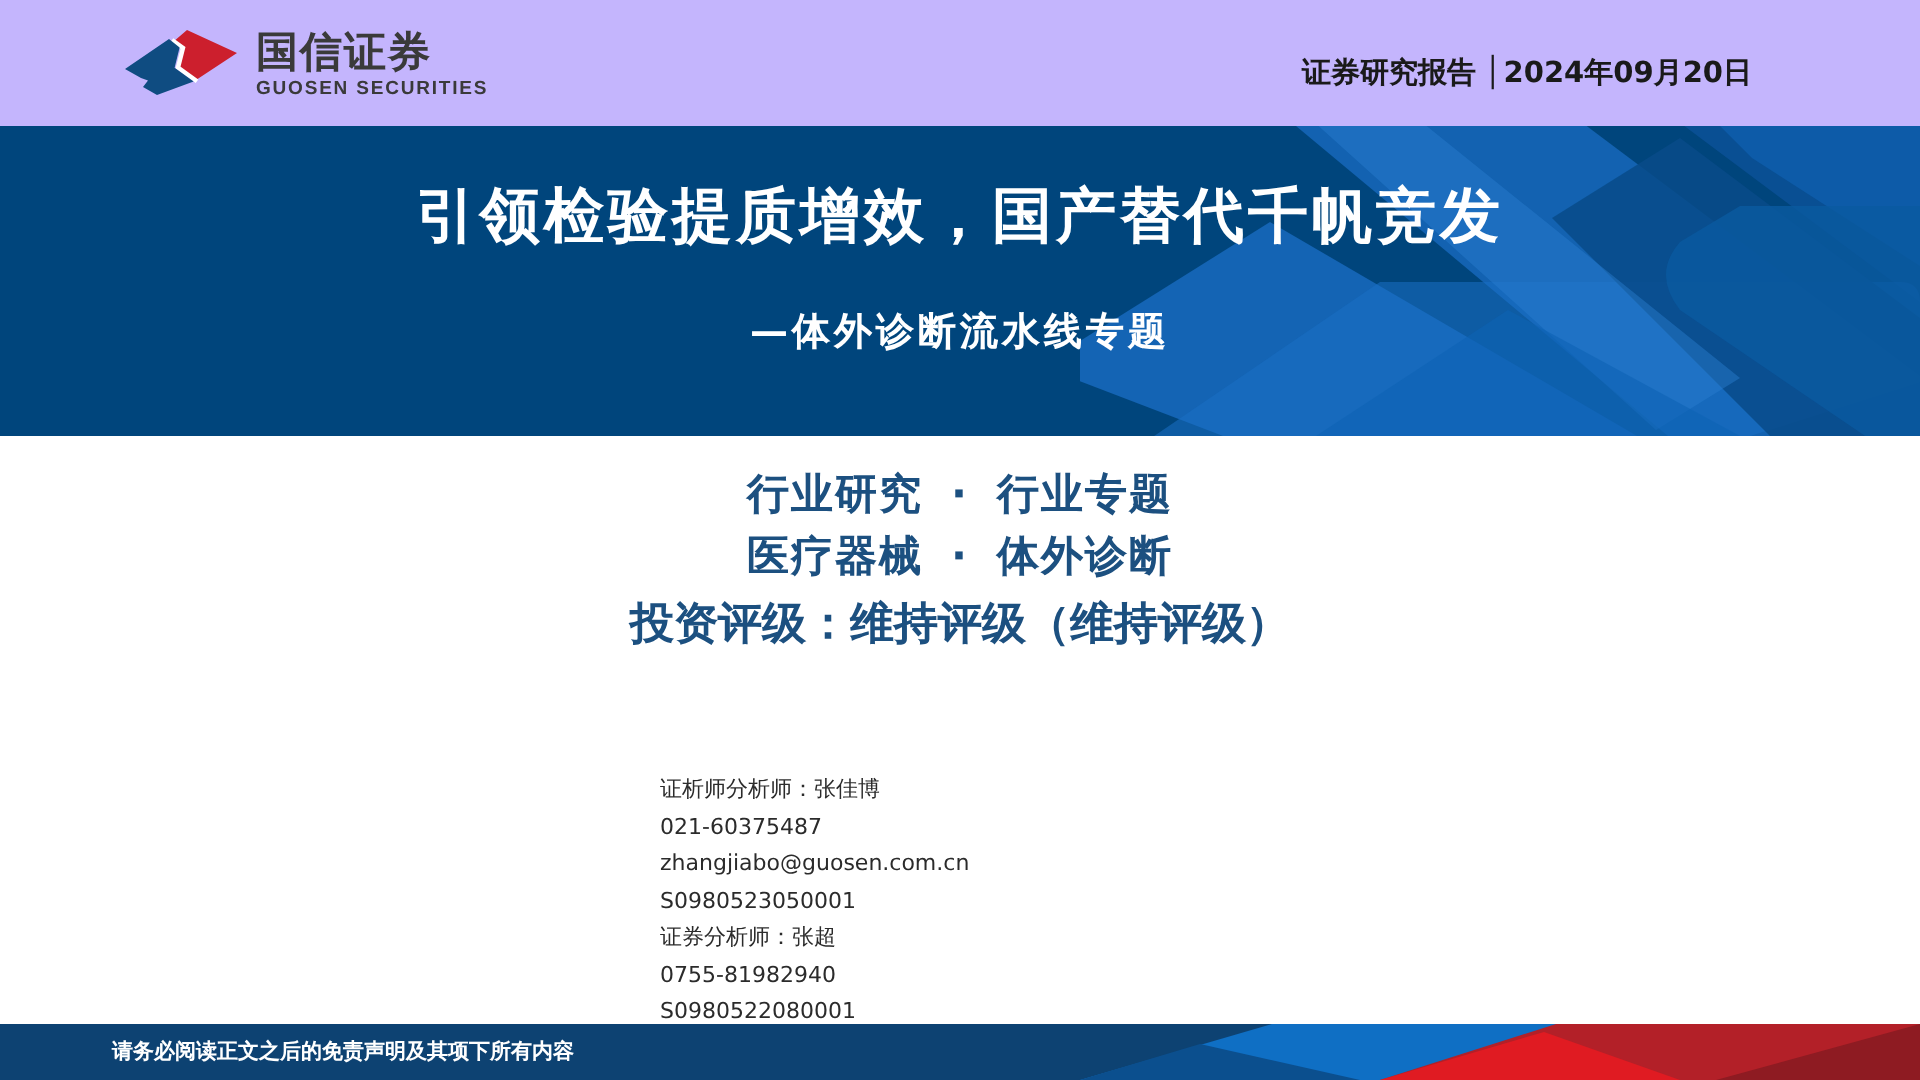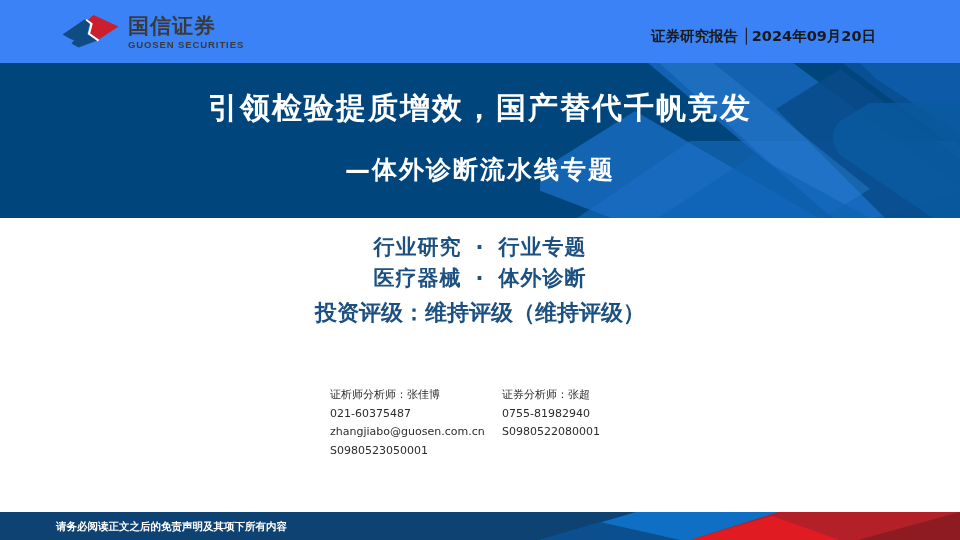--- a/index.html
+++ b/index.html
@@ -13,21 +13,21 @@
     font-family: "Liberation Sans", "DejaVu Sans", sans-serif;
     overflow: hidden;
     position: relative;
   }
 
   
   .header {
     position: absolute;
     left: 0; top: 0;
     width: 960px; height: 78px;
-    background: #3b82f6;
+    background: #c4b5fd;
   }
   .logo-wrap {
     position: absolute;
     left: 58px; top: 13px;
     display: flex;
     align-items: center;
   }
   .logo-mark {
     width: 64px; height: 40px;
     position: relative;
@@ -102,21 +102,21 @@
     letter-spacing: 2px;
     white-space: nowrap;
     z-index: 5;
   }
   .banner-subtitle {
     position: absolute;
     left: 0; top: 90px;
     width: 960px;
     text-align: center;
     font-family: "DejaVu Sans", "Liberation Sans", sans-serif;
-    font-size: 25px;
+    font-size: 19px;
     font-weight: bold;
     color: #ffffff;
     letter-spacing: 2px;
     white-space: nowrap;
     z-index: 5;
   }
 
   
   .info-block {
     position: absolute;
@@ -143,20 +143,21 @@
     letter-spacing: 0px;
     line-height: 34px;
     margin-top: 2px;
   }
 
   
   .analysts {
     position: absolute;
     left: 330px; top: 386px;
     display: flex;
+    flex-direction: column;
   }
   .analyst-col {
     font-family: "DejaVu Sans", "Liberation Sans", sans-serif;
     font-size: 11px;
     color: #2b2b2b;
     line-height: 18.5px;
     white-space: nowrap;
   }
   .analyst-col.col-1 { width: 172px; }
   .analyst-row { display: block; }

